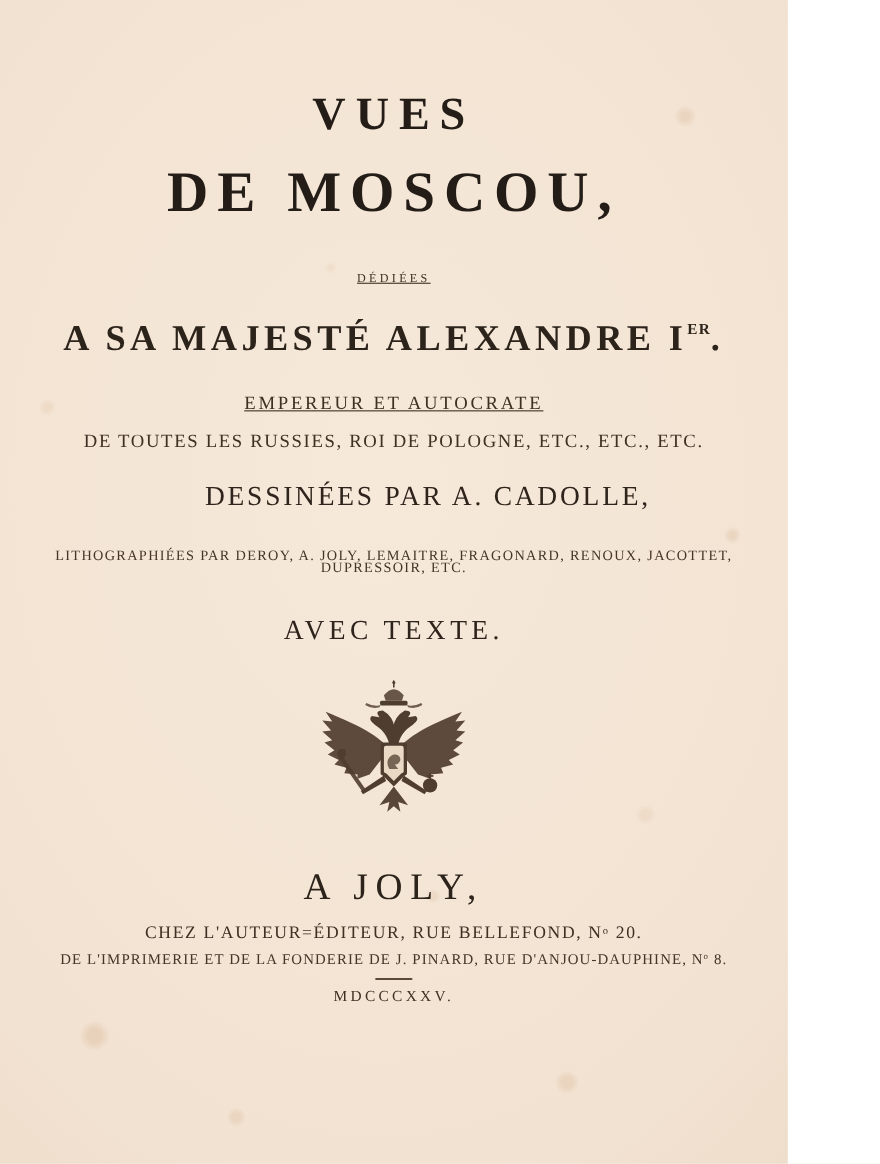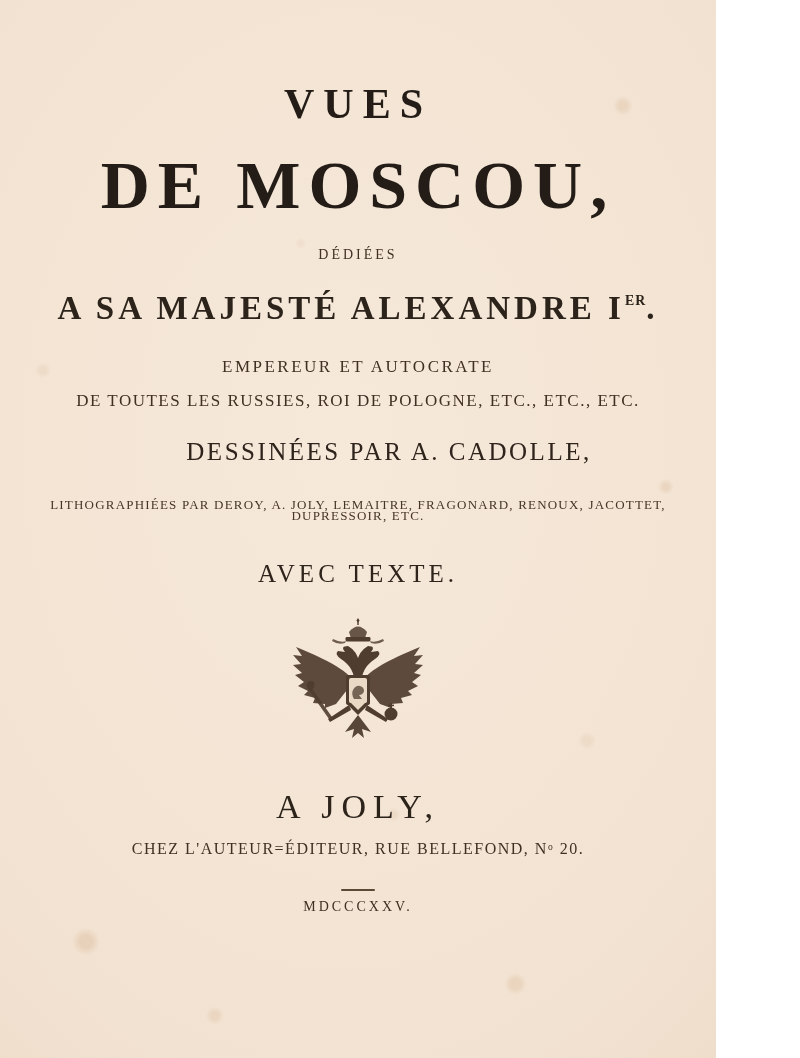--- a/index.html
+++ b/index.html
@@ -29,25 +29,25 @@
   }
   .line {
     position: absolute;
     left: 50%;
     transform: translateX(-50%);
     white-space: nowrap;
     color: #3b2d22;
     text-align: center;
   }
   .t-vues        { top: 80px;  font-size: 42px; letter-spacing: 9px;  color: #241d17; font-weight: bold; }
-  .t-moscou      { top: 146px; font-size: 68px; letter-spacing: 8px;  color: #241d17; font-weight: bold; }
-  .t-dediees     { top: 247px; font-size: 14px; letter-spacing: 3px;  color: #3f3023; }
+  .t-moscou      { top: 146px; font-size: 52px; letter-spacing: 8px;  color: #241d17; font-weight: bold; }
+  .t-dediees     { top: 247px; font-size: 11px; letter-spacing: 3px;  color: #3f3023; text-decoration: underline; }
   .t-majeste     { top: 290px; font-size: 33px; letter-spacing: 4px;  color: #2c231b; font-weight: bold; }
   .t-majeste sup { font-size: 0.42em; vertical-align: 14px; letter-spacing: 1px; }
-  .t-empereur    { top: 357px; font-size: 17px; letter-spacing: 2.5px; color: #3f3023; }
+  .t-empereur    { top: 357px; font-size: 17px; letter-spacing: 2.5px; color: #3f3023; text-decoration: underline; }
   .t-russies     { top: 391px; font-size: 17px; letter-spacing: 1.5px; color: #3f3023; }
   .t-dessinees   { top: 438px; font-size: 25px; letter-spacing: 2.5px; color: #2e241c; margin-left: 31px; }
   .t-lithо       { top: 497px; font-size: 13px; letter-spacing: 1.2px; color: #453527; }
   .t-dupressoir  { top: 508px; font-size: 13px; letter-spacing: 1.2px; color: #453527; }
   .t-avectexte   { top: 560px; font-size: 25px; letter-spacing: 4px;  color: #2e241c; }
   .t-paris       { top: 788px; font-size: 34px; letter-spacing: 7px;  color: #2c231b; }
   .t-chez        { top: 840px; font-size: 16px; letter-spacing: 1.5px; color: #3f3023; font-family: Liberation Serif, serif; }
   .t-imprimerie  { top: 864px; font-size: 13.5px; letter-spacing: 1px; color: #453527; }
   .t-date        { top: 899px; font-size: 14px; letter-spacing: 3px;  color: #3f3023; }
   .sup-o { font-size: 0.6em; vertical-align: 4px; }
@@ -136,18 +136,19 @@
 
         <path d="M70,100 l-13,17 9,-3 -2,9 6,-5 6,5 -2,-9 9,3 z" fill-opacity="0.95"></path>
       </g>
     </svg>
   </div>
 
   <div class="line t-paris">A JOLY,</div>
 
   <div class="line t-chez"><span>CHEZ L'AUTEUR=ÉDITEUR, RUE BELLEFOND, N</span><span class="sup-o">o</span><span> 20.</span></div>
 
+  <div class="line t-imprimerie"><span>DE L'IMPRIMERIE ET DE LA FONDERIE DE J. PINARD, RUE D'ANJOU-DAUPHINE, N</span><span class="sup-o">o</span><span> 8.</span></div>
 
   <div class="divider"></div>
 
   <div class="line t-date">MDCCCXXV.</div>
 
 </div>
 
 </body></html>

